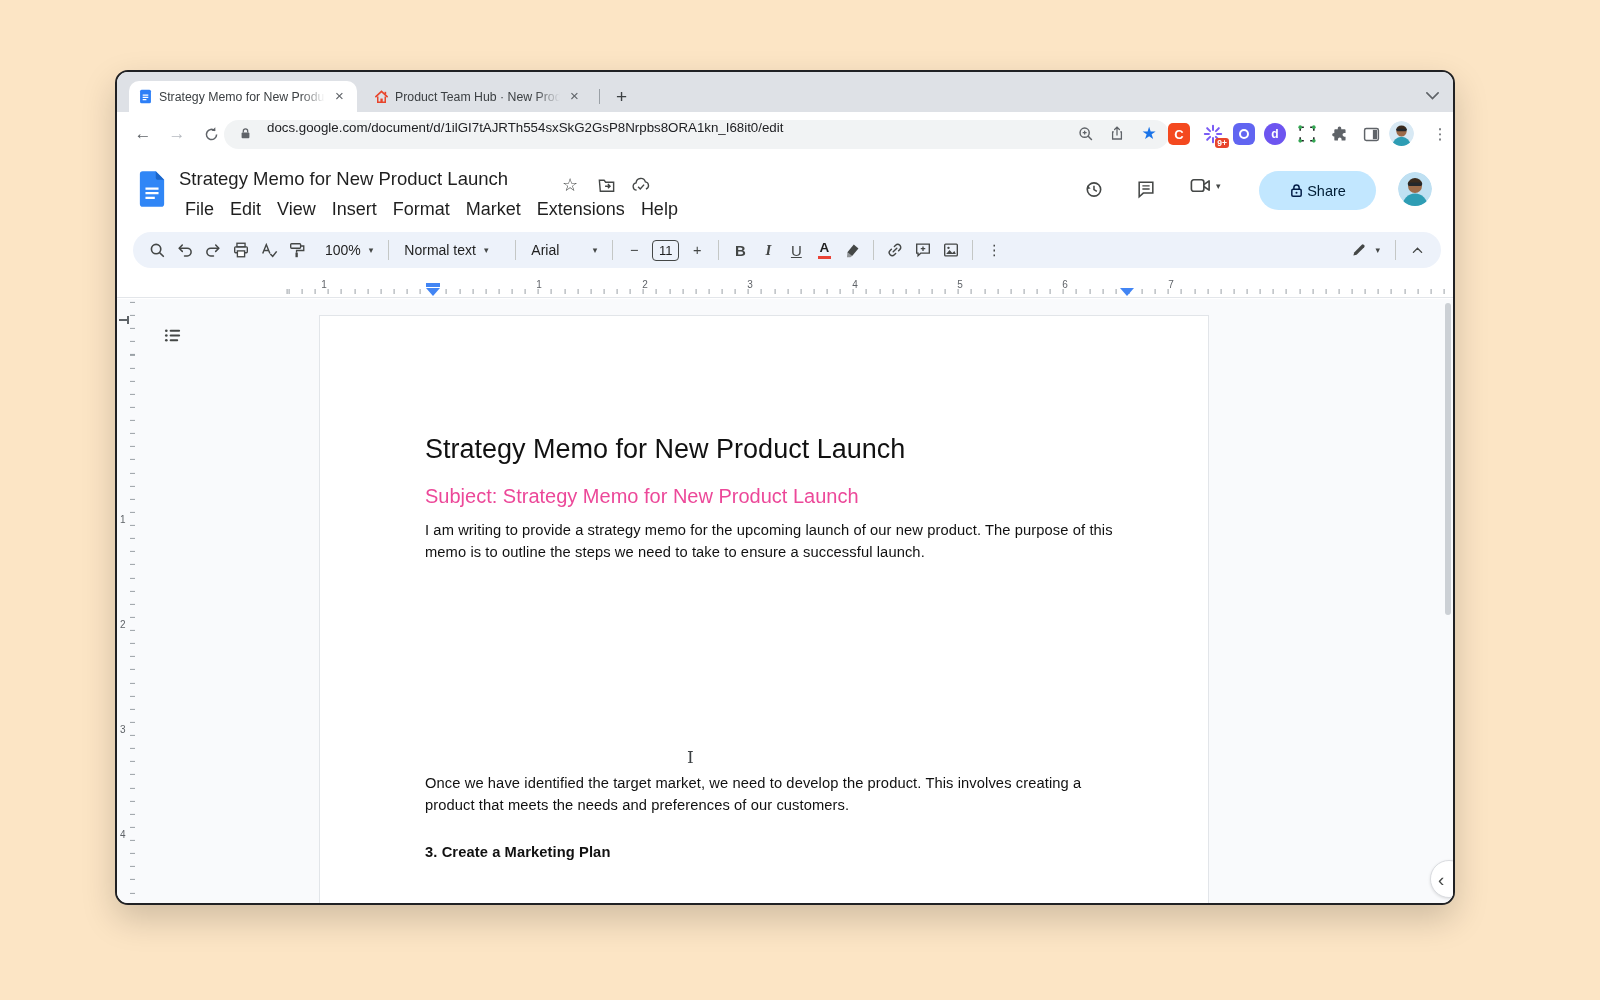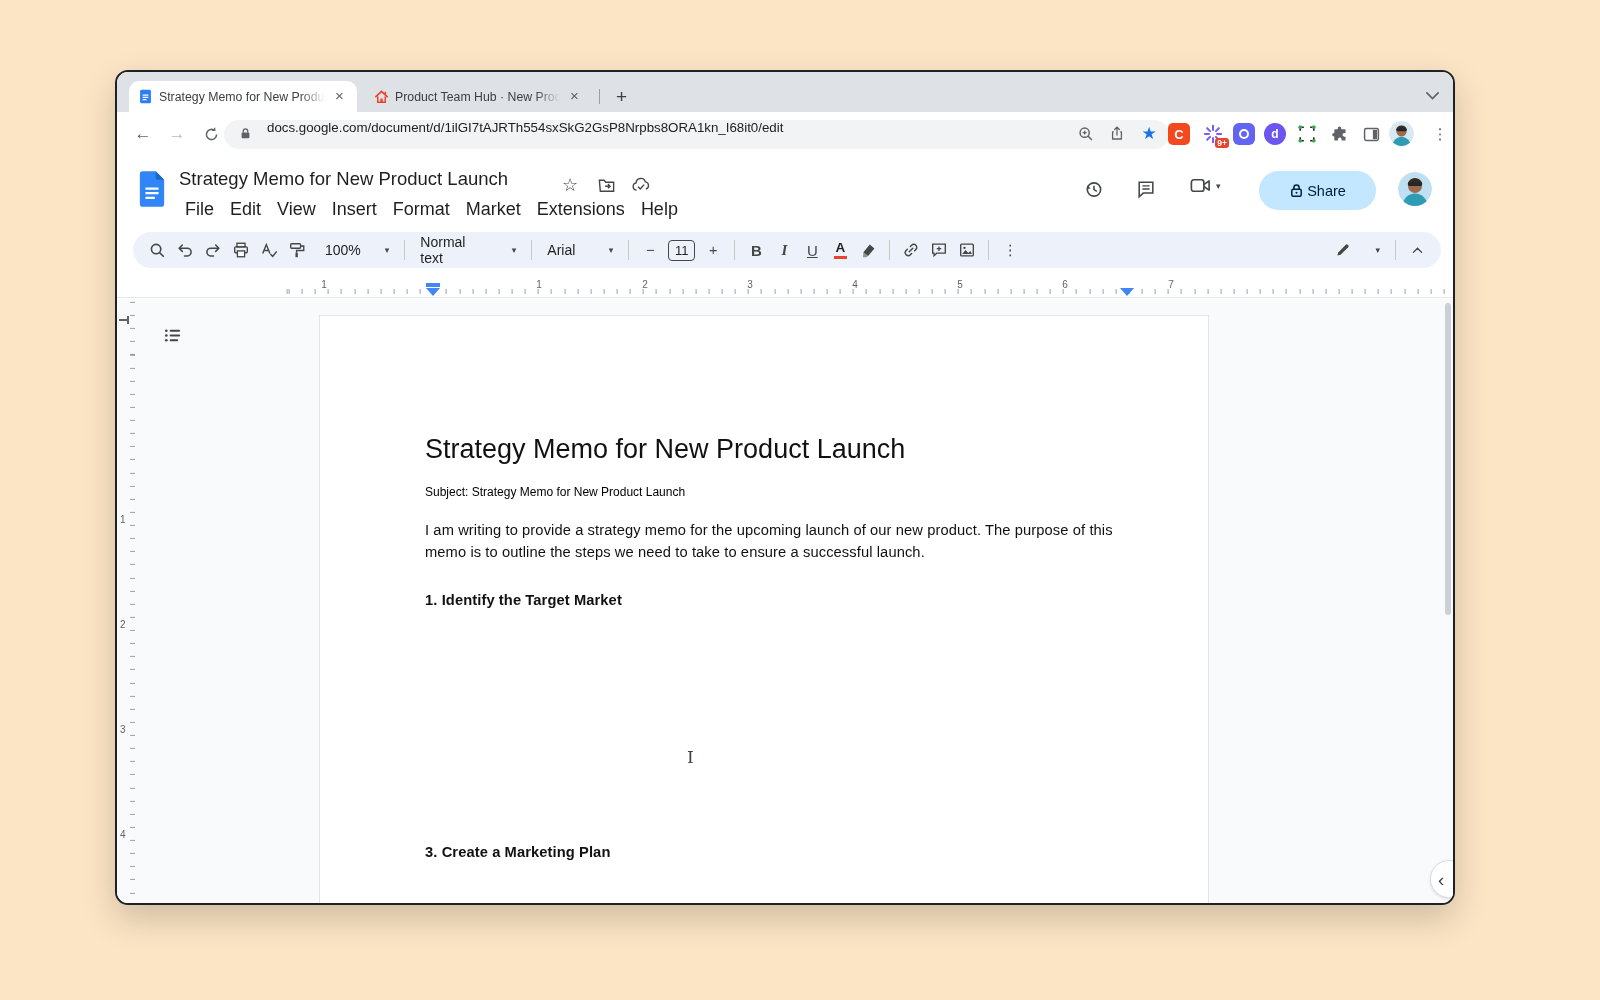--- a/index.html
+++ b/index.html
@@ -53,21 +53,21 @@
     display:flex;align-items:center;justify-content:center;gap:3px}
   .sharebtn span{font-size:14.5px;font-weight:500;color:#001d35}
   .bigavatar{position:absolute;left:1281px;top:15px;width:34px;height:34px;border-radius:50%;overflow:hidden}
   
   .dtb{position:absolute;left:16px;top:160px;width:1308px;height:36px;background:#edf2fa;border-radius:18px;
     display:flex;align-items:center;padding:0 10px}
   .tbtn{width:28px;height:28px;border-radius:50%;display:flex;align-items:center;justify-content:center;flex:0 0 auto;
     color:#444746;background:transparent;border:none}
   .tbtn.txt{font-size:14.5px;font-family:"Liberation Sans",sans-serif}
   .sep{width:1px;height:20px;background:#c4c7c5;margin:0 7px;flex:0 0 auto}
-  .select{display:flex;align-items:center;color:#1f1f1f;font-size:14px;padding:0 8px;gap:20px;flex:0 0 auto}
+  .select{display:flex;align-items:center;color:#1f1f1f;font-size:14px;padding:0 8px;gap:4px;flex:0 0 auto}
   .sizebox{width:27px;height:21px;border:1.5px solid #444746;border-radius:4px;font-size:13px;color:#1f1f1f;
     display:flex;align-items:center;justify-content:center;margin:0 4px;flex:0 0 auto}
   .fmt{font-size:15px;color:#444746;font-weight:bold}
   .fmt.i{font-style:italic;font-weight:600;font-family:"Liberation Serif",serif}
   .fmt.u{text-decoration:underline;font-weight:500}
   .acolor{display:flex;flex-direction:column;align-items:center;line-height:1}
   .acolor b{font-size:13.5px;color:#1f1f1f;font-weight:600}
   .acolor i{display:block;width:13px;height:3.5px;background:#e94235;margin-top:1.5px}
   .flexsp{flex:1}
   
@@ -84,21 +84,21 @@
   .content{position:absolute;left:0;top:227px;width:100%;height:608px;background:#f9fafc;overflow:hidden}
   .v-ticks{position:absolute;left:13px;top:0;height:100%;width:5px;
     background:repeating-linear-gradient(180deg,#9aa0a6 0 1px,transparent 1px 13.125px);background-position-y:2.9px}
   .vnum{position:absolute;left:3px;font-size:10px;color:#5f6368}
   .vhandle{position:absolute;left:2px;top:20px;width:10px;height:2px;background:#5f6368}
   .vhandle::after{content:"";position:absolute;right:0;top:-3px;width:2px;height:8px;background:#5f6368}
   .outlinebtn{position:absolute;left:43px;top:24px;width:24px;height:24px;display:flex;align-items:center;justify-content:center}
   .page{position:absolute;left:202px;top:16px;width:890px;height:640px;background:#fff;border:1px solid #e2e5e9}
   .doc-t{position:absolute;left:105px;width:690px;color:#111}
   .title1{top:118px;font-size:27px}
-  .subject{top:169px;font-size:12px;color:#000000}
+  .subject{top:169px;font-size:20px;color:#ec4899}
   .body{font-size:14.7px;line-height:21.5px;letter-spacing:.1px}
   .bold{font-weight:bold}
   .scroll{position:absolute;left:1328px;top:4px;width:6px;height:312px;background:#ccd0d5;border-radius:3px}
   .panelbtn{position:absolute;left:1313px;top:561px;width:38px;height:38px;border-radius:50%;background:#fff;
     border:1px solid #dadce0;box-shadow:0 1px 3px rgba(0,0,0,.12);display:flex;align-items:center;padding-left:7px}
   .panelbtn span{font-size:19px;color:#444746;line-height:1}
   .ibeam{position:absolute;left:570px;top:448px;font-family:"DejaVu Serif",serif;font-size:17px;color:#3c4043}
 </style>
 </head>
 <body>
@@ -441,22 +441,22 @@
             <rect x="7" y="14" width="9" height="2.1" rx="1"></rect>
           </g>
         </svg>
     </div>
 
     <div class="page">
       <div class="doc-t title1">Strategy Memo for New Product Launch</div>
       <div class="doc-t subject">Subject: Strategy Memo for New Product Launch</div>
       <div class="doc-t body" style="top:204px">I am writing to provide a strategy memo for the upcoming launch of our new product. The purpose of this memo is to outline the steps we need to take to ensure a successful launch.</div>
 
-      <div class="doc-t body bold" style="top:274px">1. Identify the Target Market</div>
-
+
+      <div class="doc-t body" style="top:457px">Once we have identified the target market, we need to develop the product. This involves creating a product that meets the needs and preferences of our customers.</div>
 
       <div class="doc-t body bold" style="top:526px">3. Create a Marketing Plan</div>
     </div>
 
     <div class="scroll"></div>
     <div class="panelbtn">
       <span>‹</span>
     </div>
     <div class="ibeam">I</div>
   </div>

